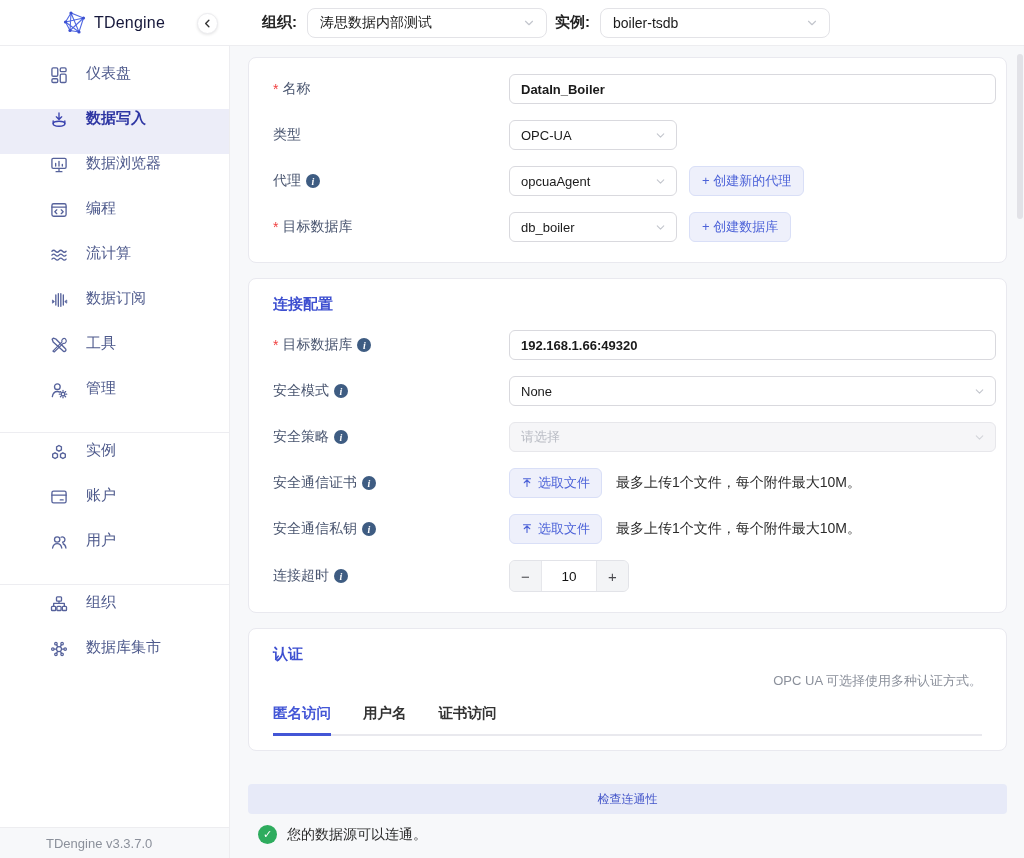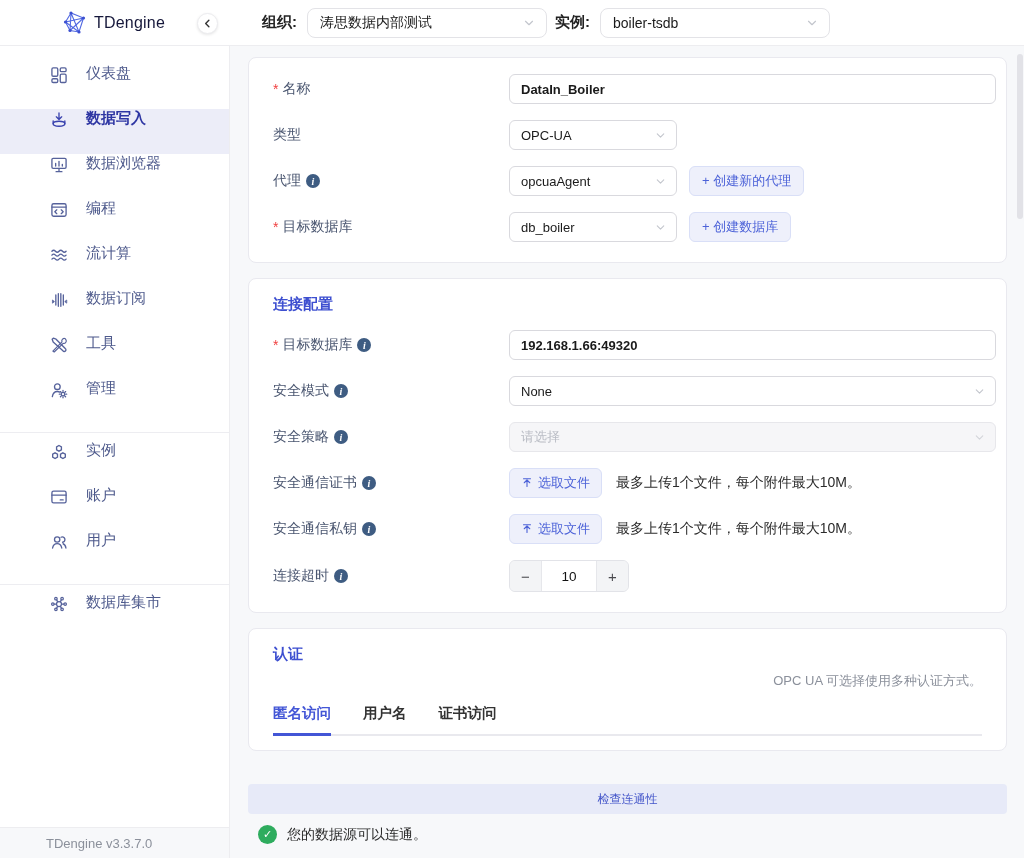--- a/index.html
+++ b/index.html
@@ -278,20 +278,32 @@
             </span>
             <span>用户</span>
           </div>
         </div>
 
         <div class="nav-divider"></div>
 
         <div class="nav-group">
           <div class="nav-item">
             <span class="nicon">
+              <svg class="ic" width="20" height="20" viewBox="0 0 24 24" fill="none" stroke="currentColor" stroke-width="1.6" stroke-linejoin="round">
+                <rect x="9" y="3.5" width="6" height="5" rx="1"></rect>
+                  <path d="M12 8.5v2.8 M5.6 14.3v-3h12.8v3"></path>
+                <rect x="3" y="14.8" width="5" height="5" rx="1"></rect>
+                  <rect x="9.5" y="14.8" width="5" height="5" rx="1"></rect>
+                  <rect x="16" y="14.8" width="5" height="5" rx="1"></rect>
+              </svg>
+            </span>
+            <span>组织</span>
+          </div>
+          <div class="nav-item">
+            <span class="nicon">
               <svg class="ic" width="20" height="20" viewBox="0 0 24 24" fill="none" stroke="currentColor" stroke-width="1.5">
                 <circle cx="12" cy="12" r="3"></circle>
                 <path d="M15 12h3 M13.5 14.6l1.5 2.6 M10.5 14.6 9 17.2 M9 12H6 M10.5 9.4 9 6.8 M13.5 9.4 15 6.8"></path>
                 <circle cx="19.4" cy="12" r="1.5"></circle>
                   <circle cx="15.7" cy="18.4" r="1.5"></circle>
                   <circle cx="8.3" cy="18.4" r="1.5"></circle>
                 <circle cx="4.6" cy="12" r="1.5"></circle>
                   <circle cx="8.3" cy="5.6" r="1.5"></circle>
                   <circle cx="15.7" cy="5.6" r="1.5"></circle>
               </svg>

